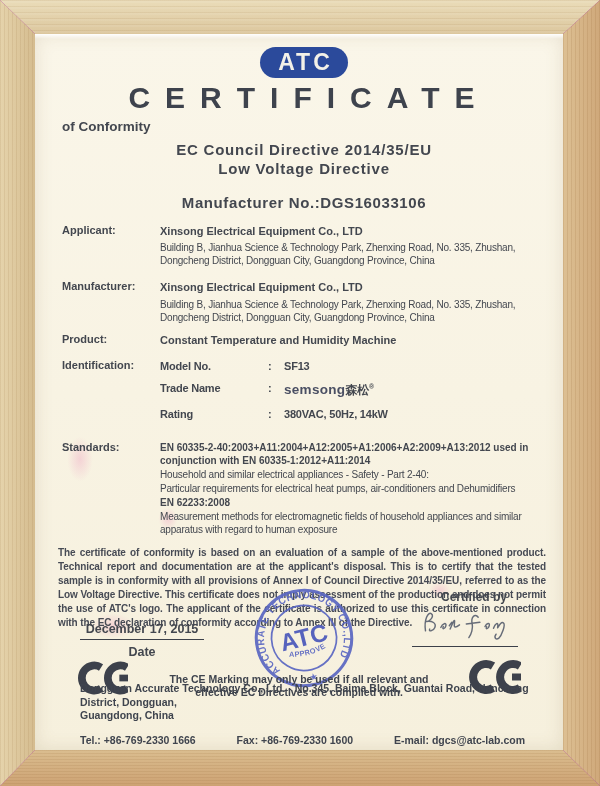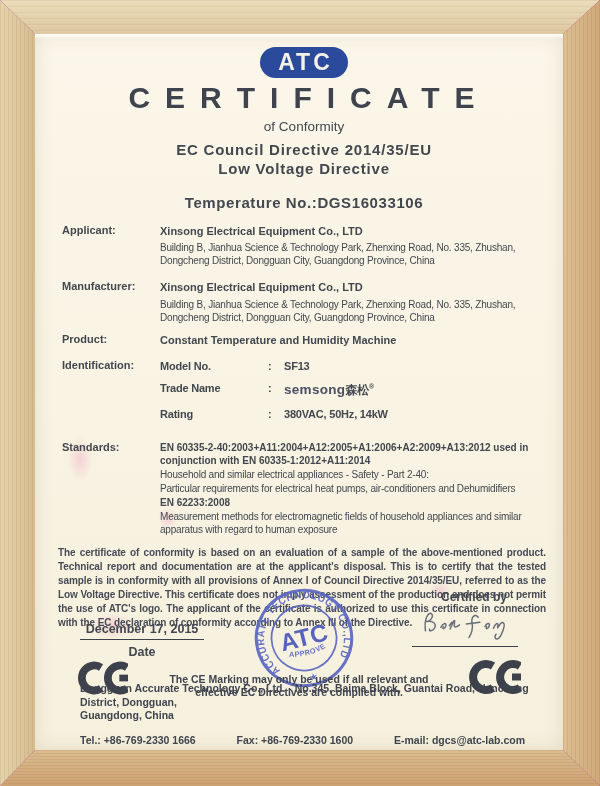--- a/index.html
+++ b/index.html
@@ -36,21 +36,21 @@
     background:radial-gradient(closest-side,rgba(232,118,176,0.26),rgba(232,118,176,0) 75%);}
 
   .content{position:relative;height:100%;box-sizing:border-box;padding:6px 17px 0 27px;}
 
   
   .logo-pill{width:88px;height:31px;margin:7px auto 0;background:#2b4a9b;border-radius:16px;
     display:flex;align-items:center;justify-content:center;color:#f3f1e8;
     font-weight:bold;font-size:23px;letter-spacing:3px;text-indent:3px;}
   .title{text-align:center;font-weight:bold;font-size:30px;letter-spacing:15px;text-indent:10px;
     color:#3e434d;margin-top:3px;white-space:nowrap;}
-  .subtitle{text-align:center;font-weight:normal;font-size:13.5px;margin-top:4px;}
+  .subtitle{text-align:left;font-weight:bold;font-size:13.5px;margin-top:4px;}
   .directive{text-align:center;font-weight:bold;font-size:15px;letter-spacing:0.8px;margin-top:7px;}
   .directive2{margin-top:2px;}
   .registration{text-align:center;font-weight:bold;font-size:15px;letter-spacing:0.6px;margin-top:17px;}
 
   
   .row{display:flex;align-items:flex-start;}
   .lbl{flex:none;width:98px;font-weight:bold;font-size:11px;}
   .val{flex:1;font-size:10px;letter-spacing:-0.2px;line-height:1.3;}
   .val .name{font-weight:bold;font-size:11px;letter-spacing:0;}
   .val .addr{margin-top:3px;}
@@ -114,21 +114,21 @@
 
     <div class="content">
 
       <div class="logo-pill">
         <span>ATC</span>
       </div>
       <div class="title">CERTIFICATE</div>
       <div class="subtitle">of Conformity</div>
       <div class="directive">EC Council Directive 2014/35/EU</div>
       <div class="directive directive2">Low Voltage Directive</div>
-      <div class="registration">Temperature No.:DGS16033106</div>
+      <div class="registration">Manufacturer No.:DGS16033106</div>
 
       <div class="row mt-applicant">
         <div class="lbl">Applicant:</div>
         <div class="val">
           <div class="name">Xinsong Electrical Equipment Co., LTD</div>
           <div class="addr">
             <div>Building B, Jianhua Science &amp; Technology Park, Zhenxing Road, No. 335, Zhushan,</div>
             <div>Dongcheng District, Dongguan City, Guangdong Province, China</div>
           </div>
         </div>

